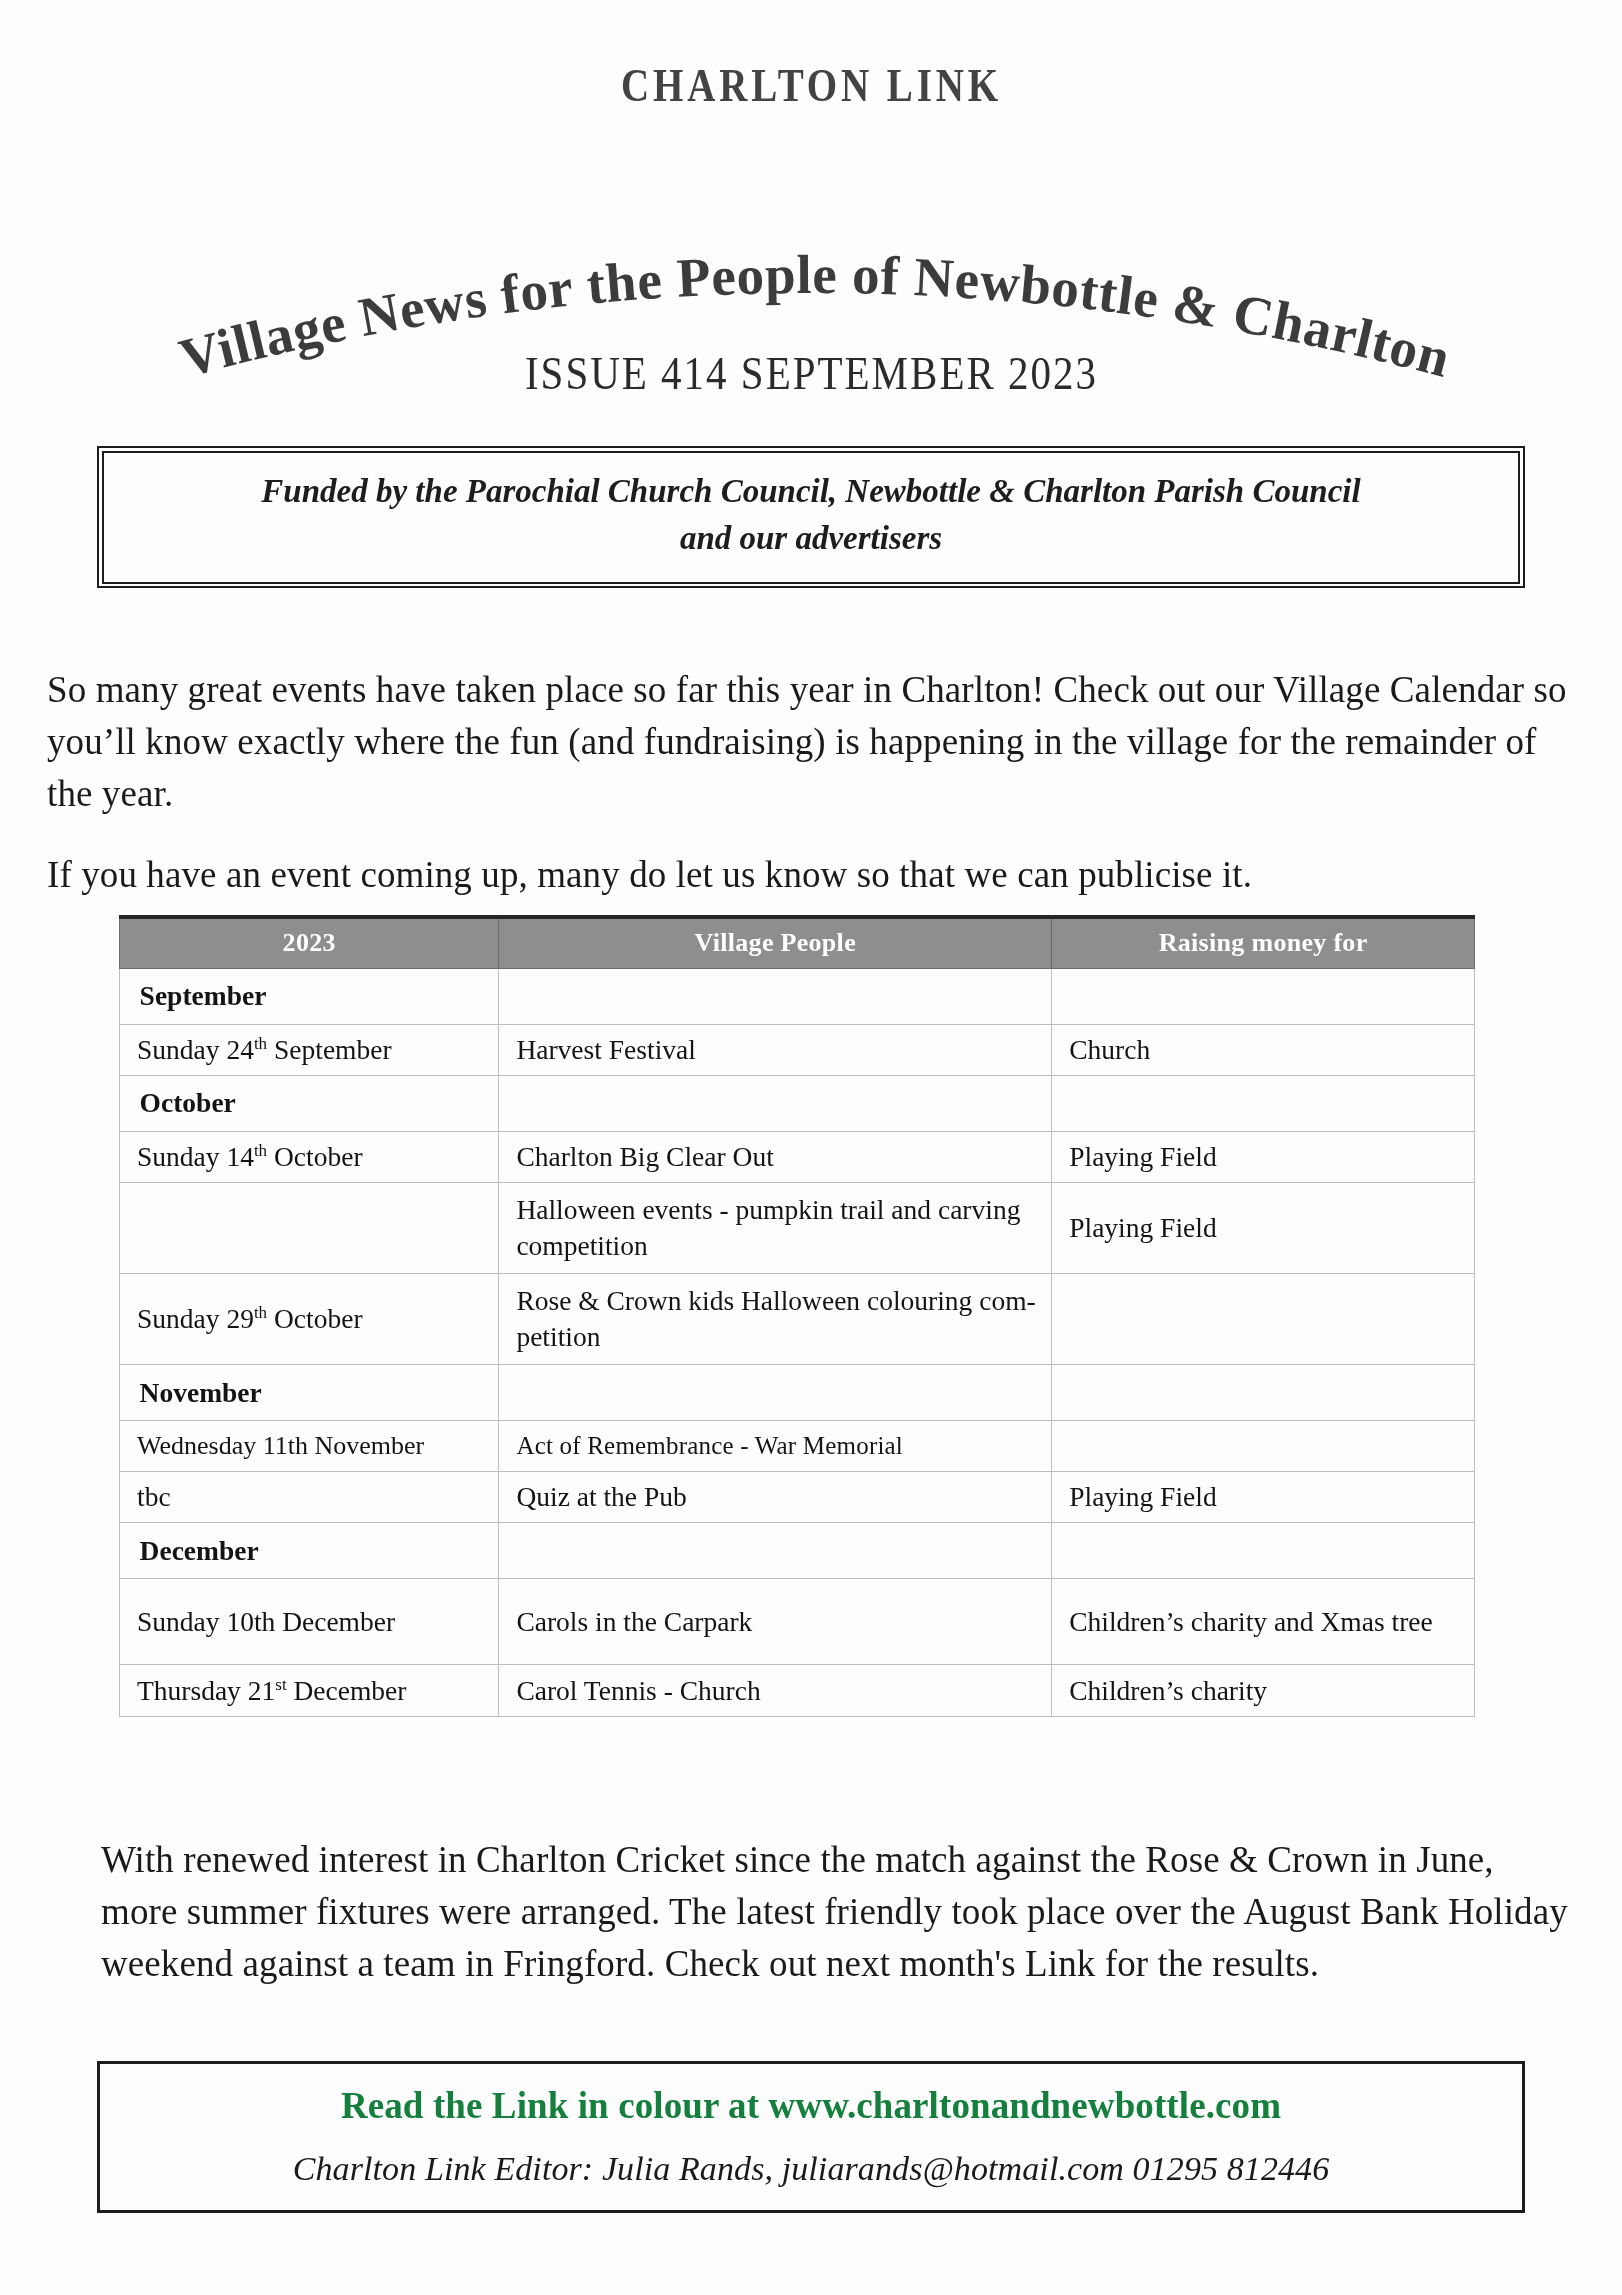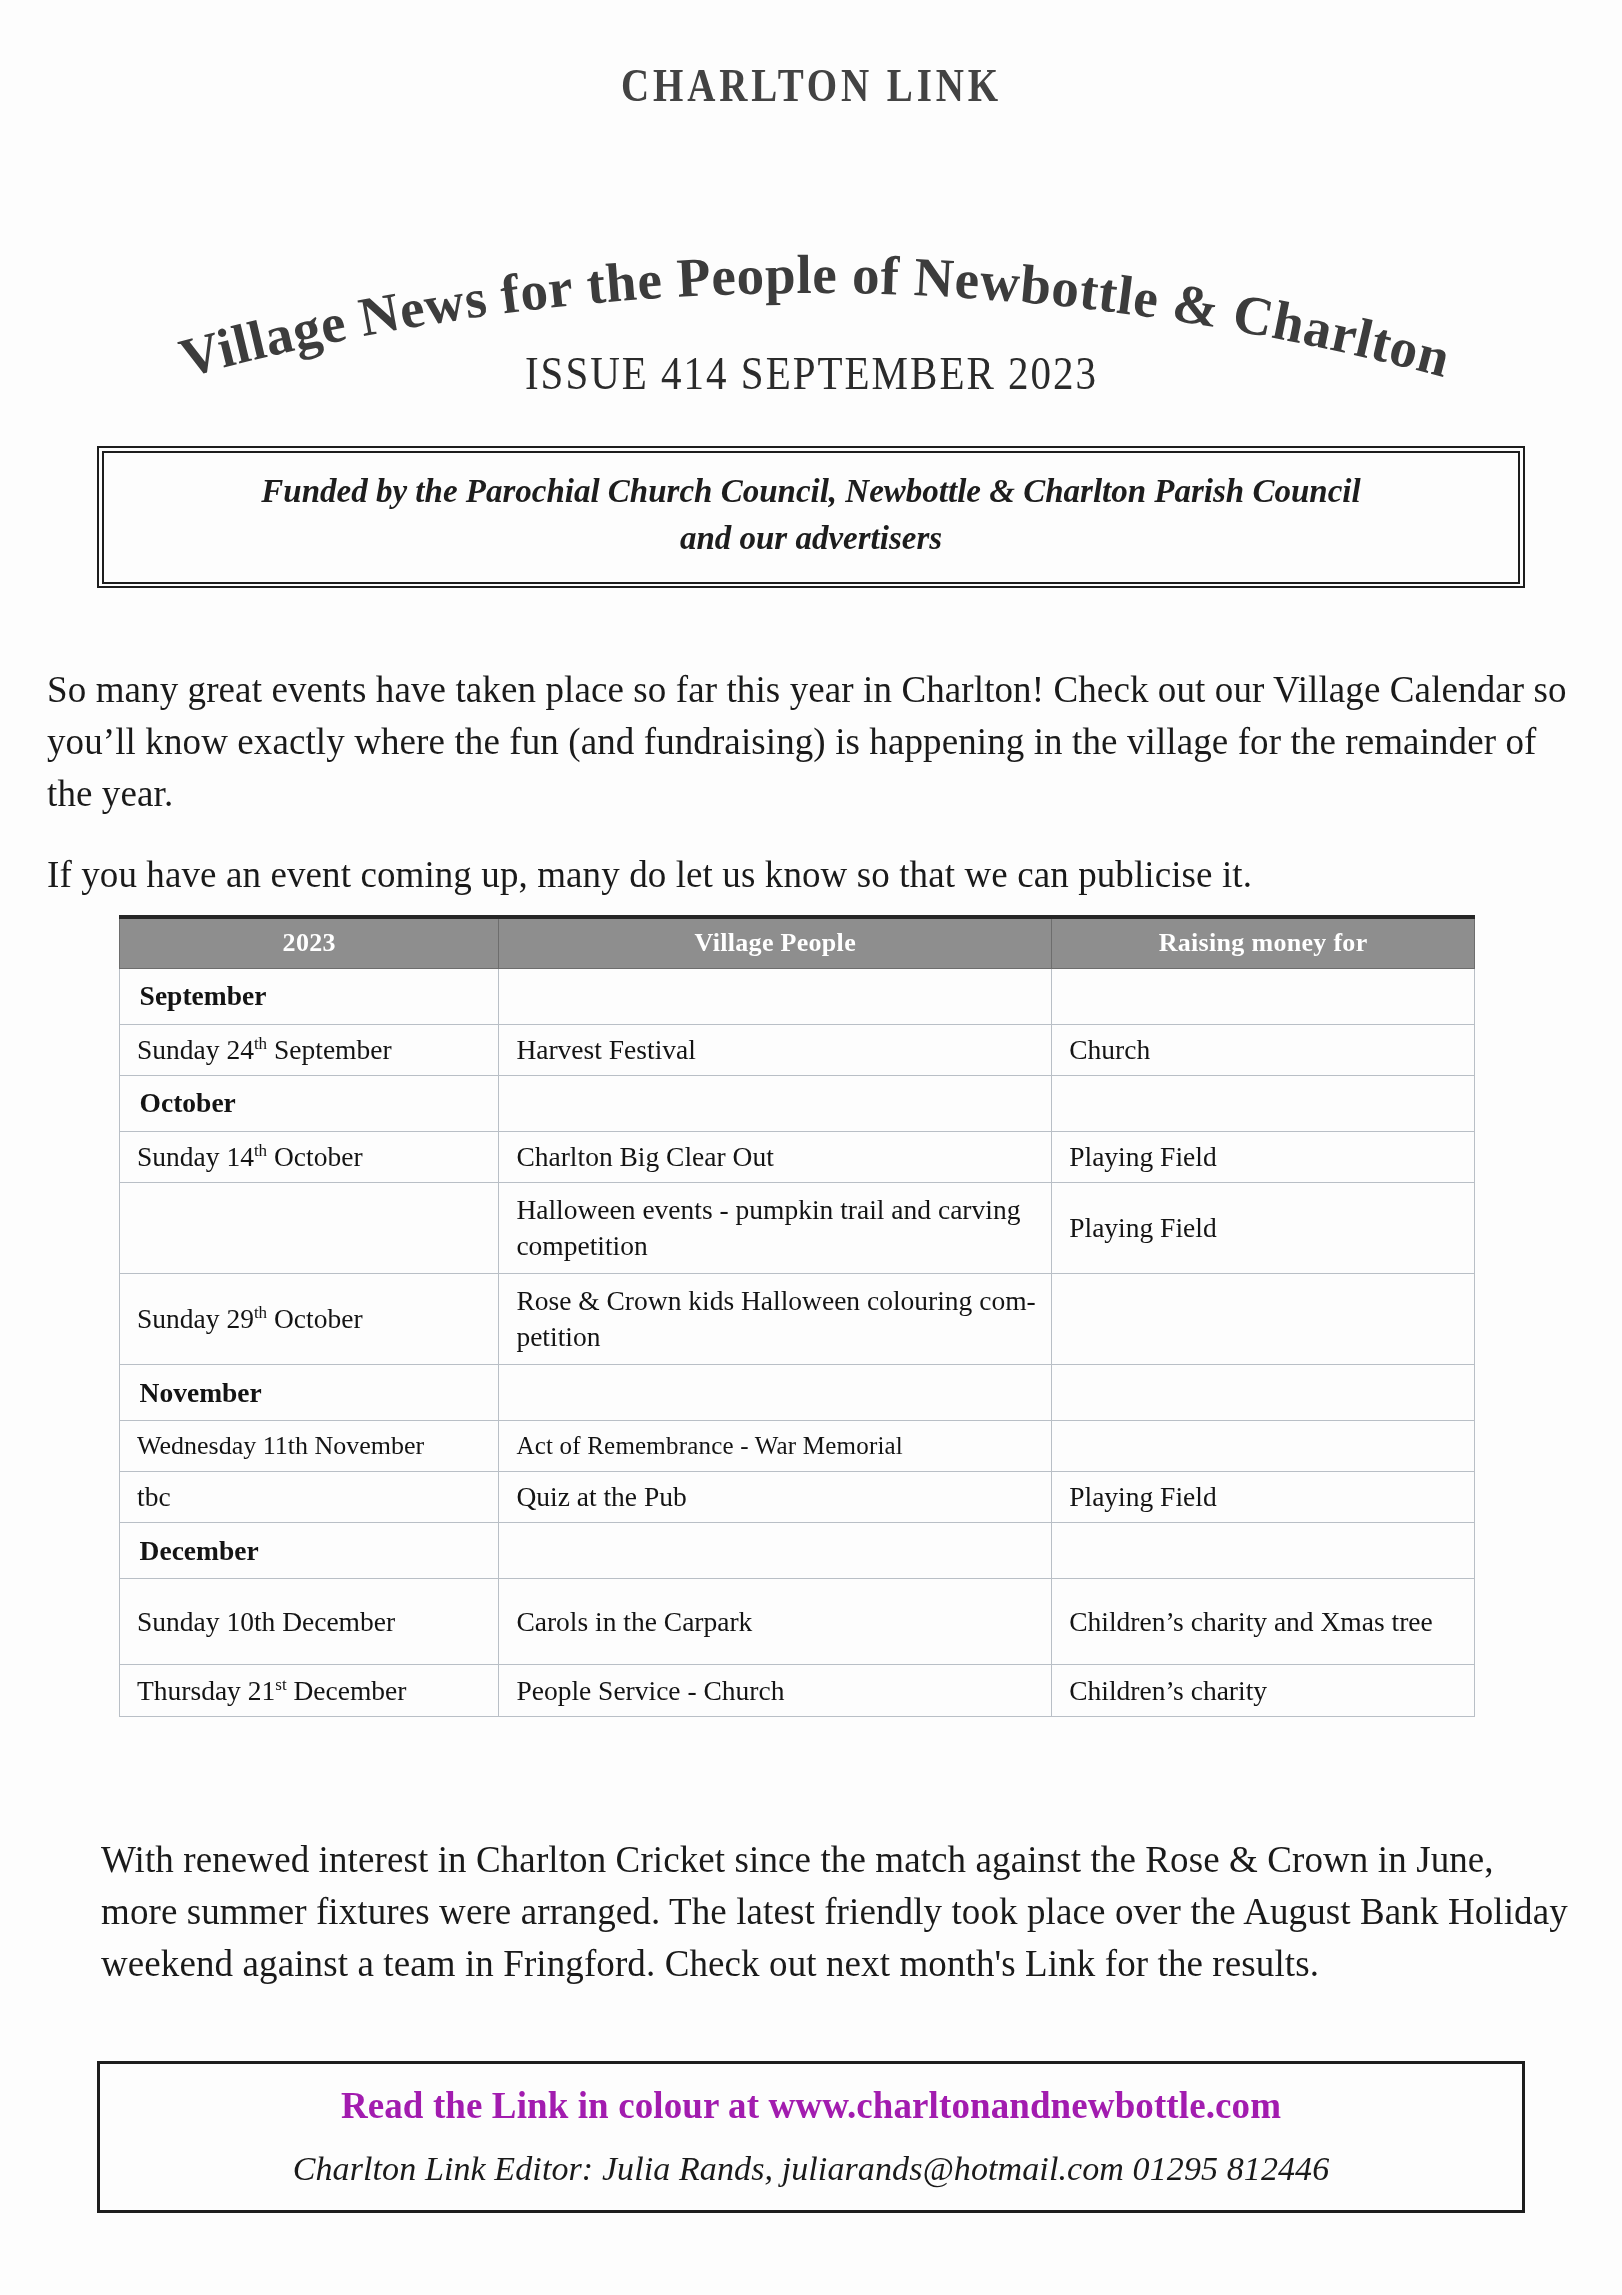--- a/index.html
+++ b/index.html
@@ -202,21 +202,21 @@
     width: 1428px;
     box-sizing: border-box;
     border: 3.3px solid #1d1d1d;
     padding: 19.6px 26px 22px 26px;
     text-align: center;
   }
   .footer-line1 {
     font-family: "Liberation Serif", "DejaVu Serif", serif;
     font-weight: 700;
     font-size: 37px;
-    color: #a21caf;
+    color: #15803d;
     letter-spacing: 0.1px;
     white-space: nowrap;
   }
   .footer-line2 {
     font-family: "Liberation Serif", "DejaVu Serif", serif;
     font-weight: 400;
     font-style: italic;
     font-size: 34px;
     color: #1a1a1a;
     margin-top: 23.6px;
@@ -322,21 +322,21 @@
           <td class="event"></td>
           <td class="money"></td>
         </tr>
         <tr class="tall">
           <td class="date">Sunday 10th December</td>
           <td class="event">Carols in the Carpark</td>
           <td class="money">Children’s charity and Xmas tree</td>
         </tr>
         <tr>
           <td class="date">Thursday 21<sup>st</sup> December</td>
-          <td class="event">People Service - Church</td>
+          <td class="event">Carol Tennis - Church</td>
           <td class="money">Children’s charity</td>
         </tr>
       </tbody>
   </table>
 
   <div class="cricket">
     <p class="para">With renewed interest in Charlton Cricket since the match against the Rose &amp; Crown in June, more summer fixtures were arranged. The latest friendly took place over the August Bank Holiday weekend against a team in Fringford. Check out next month's Link for the results.</p>
   </div>
 
   <div class="footer-box">

